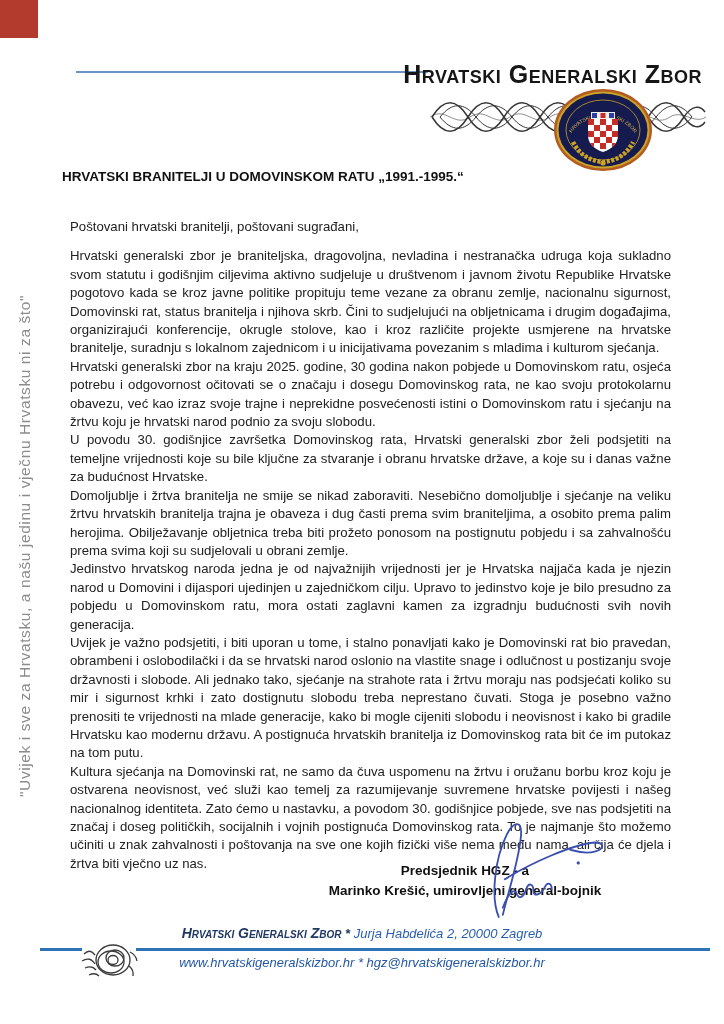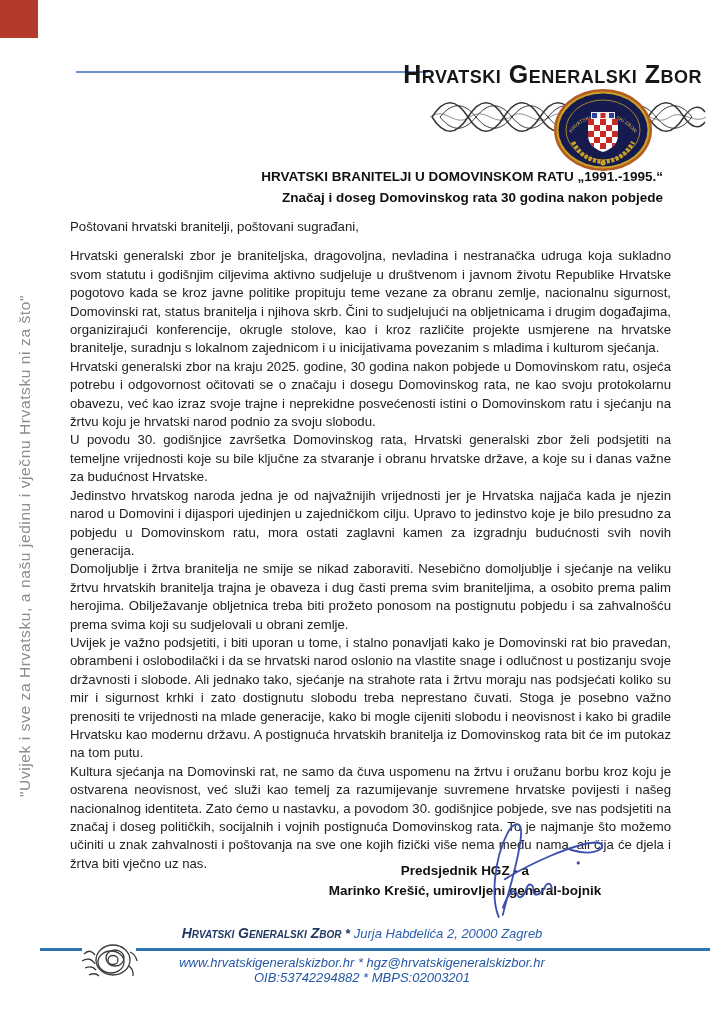--- a/index.html
+++ b/index.html
@@ -5,21 +5,21 @@
 <style>
   html,body{margin:0;padding:0;background:#e8e8e8;}
   .page{position:relative;width:724px;height:1024px;background:#ffffff;overflow:hidden;
         font-family:"Liberation Sans","DejaVu Sans",sans-serif;color:#1c1c1c;}
   .red-marker{position:absolute;left:0;top:0;width:38px;height:38px;background:#b23b2e;}
   .header-rule{position:absolute;left:76px;top:71px;width:352px;height:2px;background:#6b92c8;}
   .org-wordmark{position:absolute;top:60px;right:22px;font-variant:small-caps;font-size:25px;
         font-weight:600;letter-spacing:.5px;color:#161616;white-space:nowrap;}
   .wave-ornament{position:absolute;left:430px;top:94px;width:276px;height:46px;z-index:1;}
   .emblem{position:absolute;left:553px;top:88px;width:100px;height:84px;z-index:2;}
-  .doc-title{position:absolute;top:166px;left:62px;width:601px;text-align:right;
+  .doc-title{position:absolute;top:166px;left:62px;width:601px;text-align:left;
         font-weight:700;font-size:13.5px;line-height:21px;color:#111;}
   .letter{position:absolute;top:218px;left:70px;width:601px;font-size:13.2px;
         line-height:18.4px;text-align:justify;color:#222;}
   .letter .salutation{text-align:left;margin:0 0 11px 0;}
   .letter p{margin:0;}
   .side-quote{position:absolute;left:16px;top:252px;height:588px;width:26px;
         writing-mode:vertical-rl;transform:rotate(180deg);text-align:center;
         font-size:15.5px;letter-spacing:.6px;color:#8c8c8c;white-space:nowrap;}
   .sig-block{position:absolute;top:861px;left:312px;width:306px;text-align:center;
         font-weight:700;font-size:13.5px;line-height:20px;color:#111;}
@@ -86,30 +86,29 @@
       <rect x="35" y="55" width="6" height="6"></rect>
         <rect x="47" y="55" width="6" height="6"></rect>
         <rect x="59" y="55" width="6" height="6"></rect>
     </g>
     <path d="M20,54 q9,18 30,20 q21,-2 30,-20" stroke="#c9a227" stroke-width="4.5" stroke-dasharray="3,1.6" fill="none"></path>
     <circle cx="50" cy="75" r="2.6" fill="#c9a227"></circle>
   </svg>
 
   <div class="doc-title">
     <div>HRVATSKI BRANITELJI U DOMOVINSKOM RATU „1991.-1995.“</div>
-    <div>Značaj i doseg Domovinskog rata 30 godina nakon pobjede</div>
   </div>
 
   <div class="letter">
     <p class="salutation">Poštovani hrvatski branitelji, poštovani sugrađani,</p>
     <p>Hrvatski generalski zbor je braniteljska, dragovoljna, nevladina i nestranačka udruga koja sukladno svom statutu i godišnjim ciljevima aktivno sudjeluje u društvenom i javnom životu Republike Hrvatske pogotovo kada se kroz javne politike propituju teme vezane za obranu zemlje, nacionalnu sigurnost, Domovinski rat, status branitelja i njihova skrb. Čini to sudjelujući na obljetnicama i drugim događajima, organizirajući konferencije, okrugle stolove, kao i kroz različite projekte usmjerene na hrvatske branitelje, suradnju s lokalnom zajednicom i u inicijativama povezanim s mladima i kulturom sjećanja.</p>
     <p>Hrvatski generalski zbor na kraju 2025. godine, 30 godina nakon pobjede u Domovinskom ratu, osjeća potrebu i odgovornost očitovati se o značaju i dosegu Domovinskog rata, ne kao svoju protokolarnu obavezu, već kao izraz svoje trajne i neprekidne posvećenosti istini o Domovinskom ratu i sjećanju na žrtvu koju je hrvatski narod podnio za svoju slobodu.</p>
     <p>U povodu 30. godišnjice završetka Domovinskog rata, Hrvatski generalski zbor želi podsjetiti na temeljne vrijednosti koje su bile ključne za stvaranje i obranu hrvatske države, a koje su i danas važne za budućnost Hrvatske.</p>
+    <p>Domoljublje i žrtva branitelja ne smije se nikad zaboraviti. Nesebično domoljublje i sjećanje na veliku žrtvu hrvatskih branitelja trajna je obaveza i dug časti prema svim braniteljima, a osobito prema palim herojima. Obilježavanje obljetnica treba biti prožeto ponosom na postignutu pobjedu i sa zahvalnošću prema svima koji su sudjelovali u obrani zemlje.</p>
     <p>Jedinstvo hrvatskog naroda jedna je od najvažnijih vrijednosti jer je Hrvatska najjača kada je njezin narod u Domovini i dijaspori ujedinjen u zajedničkom cilju. Upravo to jedinstvo koje je bilo presudno za pobjedu u Domovinskom ratu, mora ostati zaglavni kamen za izgradnju budućnosti svih novih generacija.</p>
-    <p>Domoljublje i žrtva branitelja ne smije se nikad zaboraviti. Nesebično domoljublje i sjećanje na veliku žrtvu hrvatskih branitelja trajna je obaveza i dug časti prema svim braniteljima, a osobito prema palim herojima. Obilježavanje obljetnica treba biti prožeto ponosom na postignutu pobjedu i sa zahvalnošću prema svima koji su sudjelovali u obrani zemlje.</p>
     <p>Uvijek je važno podsjetiti, i biti uporan u tome, i stalno ponavljati kako je Domovinski rat bio pravedan, obrambeni i oslobodilački i da se hrvatski narod oslonio na vlastite snage i odlučnost u postizanju svoje državnosti i slobode. Ali jednako tako, sjećanje na strahote rata i žrtvu moraju nas podsjećati koliko su mir i sigurnost krhki i zato dostignutu slobodu treba neprestano čuvati. Stoga je posebno važno prenositi te vrijednosti na mlade generacije, kako bi mogle cijeniti slobodu i neovisnost i kako bi gradile Hrvatsku kao modernu državu. A postignuća hrvatskih branitelja iz Domovinskog rata bit će im putokaz na tom putu.</p>
     <p>Kultura sjećanja na Domovinski rat, ne samo da čuva uspomenu na žrtvu i oružanu borbu kroz koju je ostvarena neovisnost, već služi kao temelj za razumijevanje suvremene hrvatske povijesti i našeg nacionalnog identiteta. Zato ćemo u nastavku, a povodom 30. godišnjice pobjede, sve nas podsjetiti na značaj i doseg političkih, socijalnih i vojnih postignuća Domovinskog rata. To je najmanje što možemo učiniti u znak zahvalnosti i poštovanja na sve one kojih fizički više nema među nama, ali čija će djela i žrtva biti vječno uz nas.</p>
   </div>
 
   <div class="side-quote">"Uvijek i sve za Hrvatsku, a našu jedinu i vječnu Hrvatsku ni za što"</div>
 
   <div class="sig-block">
     <div>Predsjednik HGZ - a</div>
     <div>Marinko Krešić, umirovljeni general-bojnik</div>
   </div>
@@ -138,16 +137,15 @@
       <ellipse cx="31" cy="26" rx="13" ry="11"></ellipse>
       <ellipse cx="35" cy="22" rx="9" ry="8"></ellipse>
       <ellipse cx="33" cy="24" rx="5" ry="4.5"></ellipse>
       <path d="M4,18 q6,-6 11,1 M2,25 q8,-5 13,3 M5,32 q7,-3 11,2 M9,39 q6,-3 10,1"></path>
       <path d="M50,16 q6,3 7,9 M49,30 q5,4 4,10"></path>
     </g>
   </svg>
 
   <div class="footer-small">
     <div>www.hrvatskigeneralskizbor.hr * hgz@hrvatskigeneralskizbor.hr</div>
-    <div>OIB:53742294882 * MBPS:02003201</div>
   </div>
 
 </div>
 
 </body></html>

